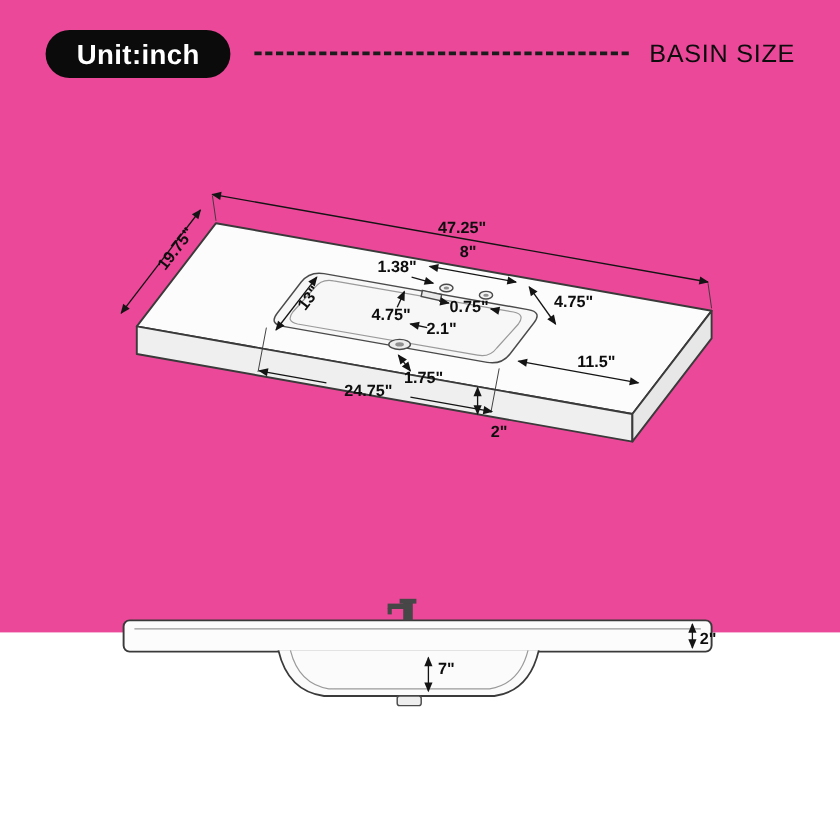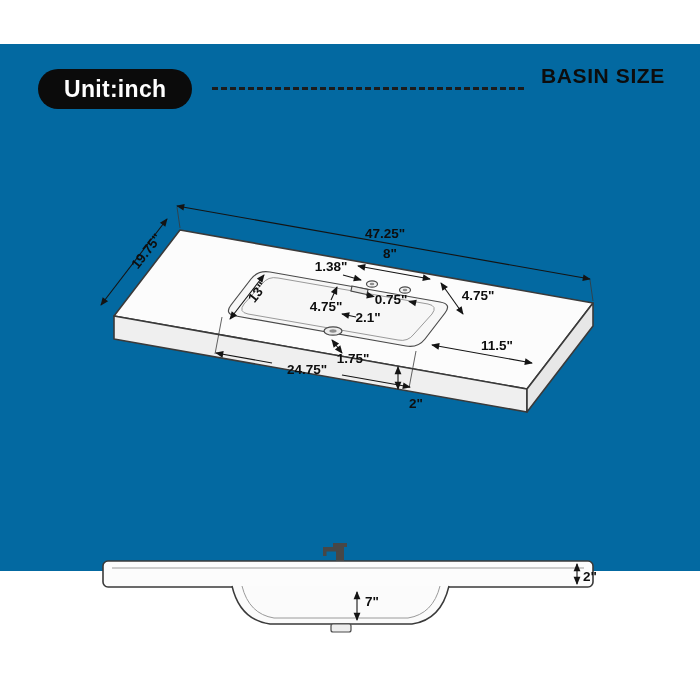--- a/index.html
+++ b/index.html
@@ -1,20 +1,20 @@
 <!DOCTYPE html>
 <html><head>
 <meta charset="utf-8">
 <style>
   html,body{margin:0;padding:0;background:#ffffff;width:700px;height:700px;overflow:hidden;}
-  .page{position:relative;width:700px;height:527px;background:#0369a1;font-family:"Liberation Sans",sans-serif;margin-top:44px;}
+  .page{position:relative;width:700px;height:527px;background:#ec4899;font-family:"Liberation Sans",sans-serif;}
   .badge{position:absolute;left:38px;top:25px;height:40px;padding:0 26px;background:#0b0b0b;color:#ffffff;
          border-radius:21px;display:flex;align-items:center;font-size:23px;font-weight:700;letter-spacing:.3px;}
   .dash{position:absolute;left:212px;top:43px;width:312px;height:0;border-top:3px dashed #1c1c1c;}
-  .title{position:absolute;left:541px;top:20px;font-size:21px;font-weight:700;letter-spacing:.6px;color:#0d0d0d;}
+  .title{position:absolute;left:541px;top:34px;font-size:21px;font-weight:400;letter-spacing:.6px;color:#0d0d0d;}
   svg.canvas{position:absolute;left:0;top:0;}
   svg text{font-family:"Liberation Sans",sans-serif;font-size:13.5px;font-weight:700;fill:#0e0e0e;}
   .outline{stroke:#3a3a3a;stroke-width:1.6;stroke-linejoin:round;}
   .face-top{fill:#fcfcfc;}
   .face-front{fill:#efefef;}
   .face-side{fill:#e7e7e7;}
   .outline2{stroke:#4a4a4a;stroke-width:1.2;}
   .outline3{stroke:#3a3a3a;stroke-width:1.5;fill:#fbfbfb;}
   .thin{stroke:#9a9a9a;stroke-width:1;fill:none;}
   .dim{stroke:#141414;stroke-width:1.1;fill:none;}

